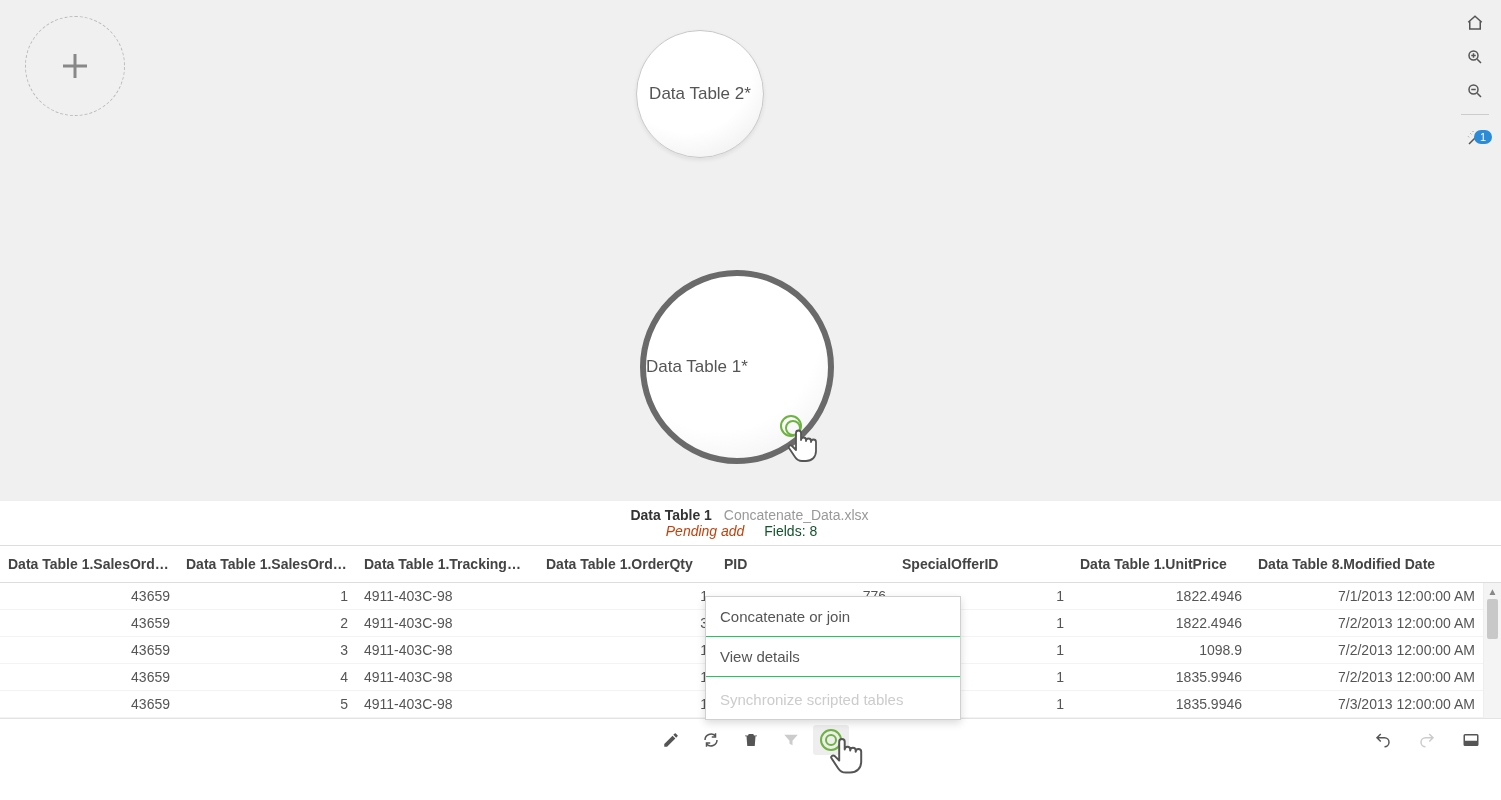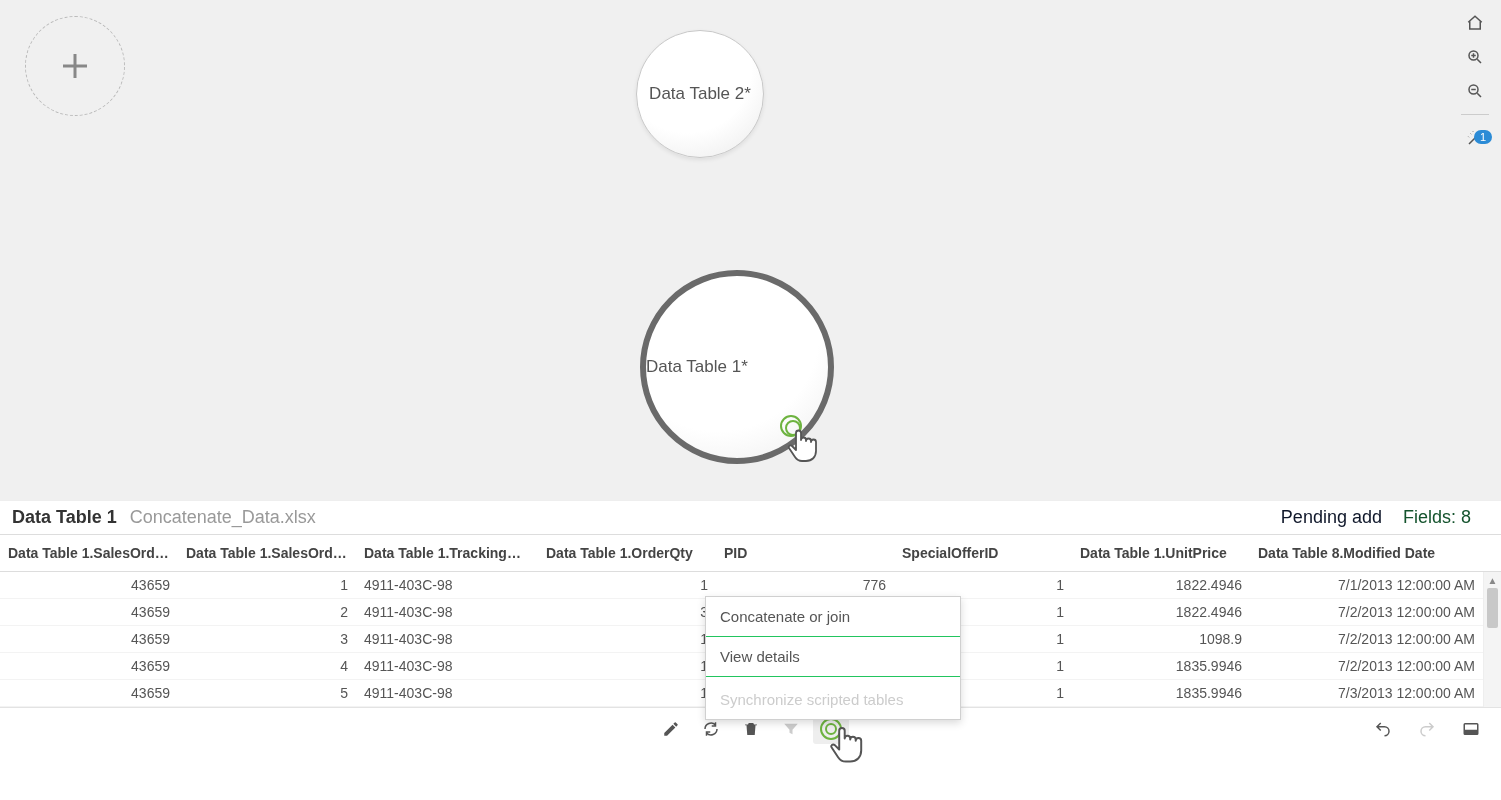--- a/index.html
+++ b/index.html
@@ -66,26 +66,27 @@
     display:block;
   }
   .click-cursor .ripple::after{
     content:"";display:block;width:12px;height:12px;border:2px solid #6db33f;border-radius:50%;
     margin:3px;
   }
   .click-cursor svg { position:absolute; top:10px; left:6px;}
   
   .info-bar{
     display:flex; align-items:center; justify-content:space-between;
-    padding:6px 14px 6px 12px; font-size:18px; color:#333;
+    padding:6px 14px 6px 12px; font-size:14px; color:#333;
     border-top:1px solid #eee;
+    flex-direction:column;
   }
   .info-bar .left span.name{font-weight:600;color:#333;margin-right:8px;}
   .info-bar .left span.file{color:#999;}
-  .info-bar .right span{color:#0f172a; margin-right:16px;}
+  .info-bar .right span{color:#c2410c; font-style:italic; margin-right:16px;}
   .info-bar .right span.fields{font-style:normal;color:#14532d;}
   
   .grid-wrap{position:relative;}
   table.grid{
     width:100%;
     border-collapse:collapse;
     font-size:14px;
     table-layout:fixed;
   }
   table.grid th{

